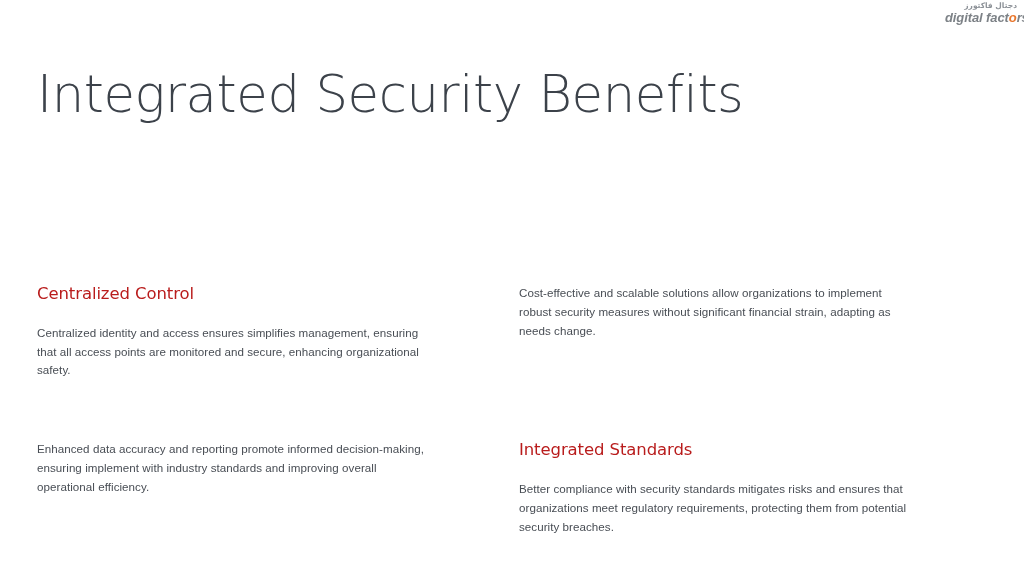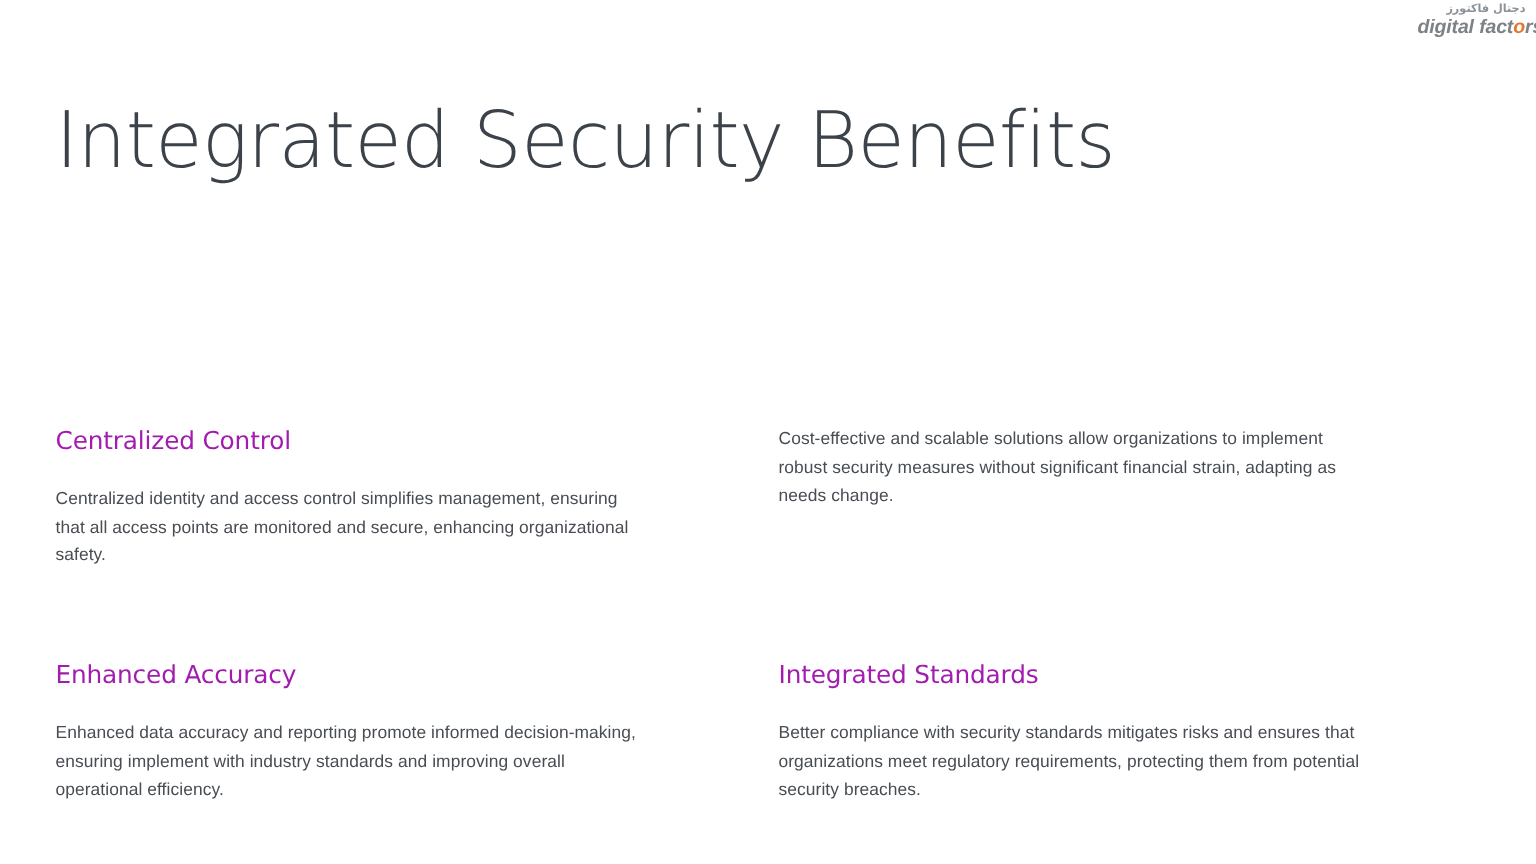--- a/index.html
+++ b/index.html
@@ -82,21 +82,21 @@
     grid-template-rows: auto auto;
     row-gap: 60px;
   }
   .card {
     width: 100%;
   }
   .card-title {
     font-family: "DejaVu Sans", sans-serif;
     font-size: 16.5px;
     font-weight: 400;
-    color: #a21caf;
+    color: #b91c1c;
     letter-spacing: -0.1px;
     line-height: 1.2;
     margin: 0 0 20px 0;
     white-space: nowrap;
   }
   .card-body {
     font-family: "Liberation Sans", sans-serif;
     font-size: 11.6px;
     font-weight: 400;
     color: #484d54;
@@ -116,29 +116,28 @@
     <div class="logo-ar">دجتال فاكتورز</div>
     <div class="logo-en"><span>digital fact</span><span class="accent">o</span><span>rs</span></div>
   </div>
 
   <h1 class="slide-title">Integrated Security Benefits</h1>
 
   <div class="grid">
 
     <div class="card left">
       <div class="card-title">Centralized Control</div>
-      <p class="card-body">Centralized identity and access control simplifies management, ensuring that all access points are monitored and secure, enhancing organizational safety.</p>
+      <p class="card-body">Centralized identity and access ensures simplifies management, ensuring that all access points are monitored and secure, enhancing organizational safety.</p>
     </div>
 
     <div class="card right">
       <p class="card-body">Cost-effective and scalable solutions allow organizations to implement robust security measures without significant financial strain, adapting as needs change.</p>
     </div>
 
     <div class="card left">
-      <div class="card-title">Enhanced Accuracy</div>
       <p class="card-body">Enhanced data accuracy and reporting promote informed decision-making, ensuring implement with industry standards and improving overall operational efficiency.</p>
     </div>
 
     <div class="card right">
       <div class="card-title">Integrated Standards</div>
       <p class="card-body">Better compliance with security standards mitigates risks and ensures that organizations meet regulatory requirements, protecting them from potential security breaches.</p>
     </div>
 
   </div>
 </div>

